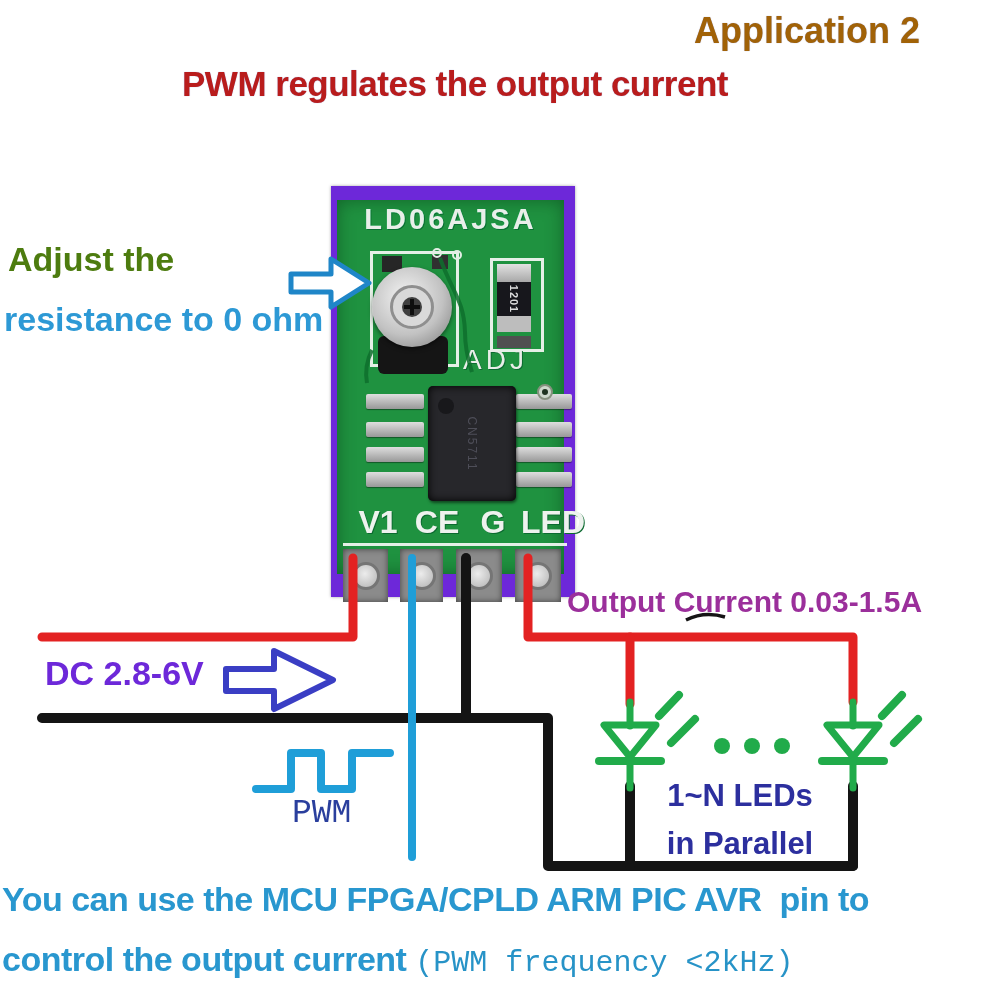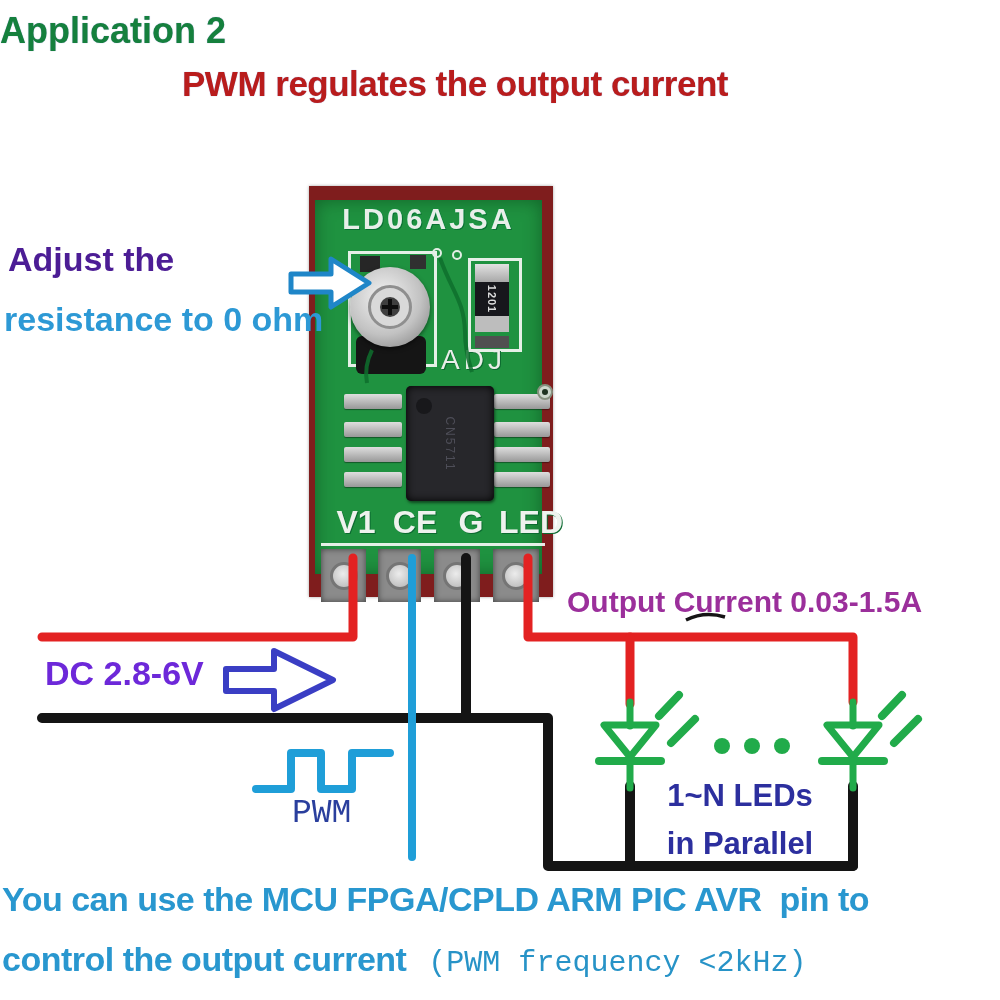--- a/index.html
+++ b/index.html
@@ -1,37 +1,37 @@
 <!DOCTYPE html>
 <html><head>
 <meta charset="utf-8">
 <style>
   html,body{margin:0;padding:0;background:#ffffff;}
   .canvas{position:relative;width:1000px;height:1000px;background:#ffffff;overflow:hidden;
           font-family:"Liberation Sans",sans-serif;}
   .abs{position:absolute;}
   
-  .title1{left:0;top:10px;width:920px;text-align:left;font-size:36px;font-weight:bold;
-          color:#15803d;text-shadow:0 0 1px #9aa0d6;}
+  .title1{left:0;top:10px;width:920px;text-align:right;font-size:36px;font-weight:bold;
+          color:#a16207;text-shadow:0 0 1px #9aa0d6;}
   .title2{left:0;top:64px;width:910px;text-align:center;font-size:35px;font-weight:bold;
           color:#b91c1c;letter-spacing:-0.5px;text-shadow:0 0 1px #9aa0d6;}
   
-  .adjust1{left:8px;top:240px;font-size:34px;font-weight:bold;color:#4c1d95;}
+  .adjust1{left:8px;top:240px;font-size:34px;font-weight:bold;color:#4d7c0f;}
   .adjust2{left:4px;top:300px;font-size:34px;font-weight:bold;color:#2d99d5;}
   .outcur {left:567px;top:585px;font-size:30px;font-weight:bold;color:#9b2f9b;}
   .dclab  {left:45px;top:654px;font-size:34px;font-weight:bold;color:#6d28d9;}
   .pwmlab {left:284px;top:795px;font-size:33px;font-family:"Liberation Mono",monospace;color:#2a3f9d;margin-left:8px;}
   .leds1  {left:640px;top:778px;width:200px;text-align:center;font-size:31px;font-weight:bold;color:#2c2f9e;}
   .leds2  {left:640px;top:826px;width:200px;text-align:center;font-size:31px;font-weight:bold;color:#2c2f9e;}
   .bot1   {left:2px;top:880px;font-size:34px;font-weight:bold;color:#2997cf;white-space:pre;letter-spacing:-0.5px;}
   .bot2   {left:2px;top:940px;white-space:pre;}
   .bot2 .b{font-size:34px;font-weight:bold;color:#2997cf;letter-spacing:-0.5px;}
-  .bot2 .m{font-size:30px;font-family:"Liberation Mono",monospace;color:#2793c7;margin-left:13px;}
+  .bot2 .m{font-size:30px;font-family:"Liberation Mono",monospace;color:#2793c7;}
   
-  .photo{left:309px;top:186px;width:244px;height:411px;background:#7f1d1d;z-index:1;
+  .photo{left:331px;top:186px;width:244px;height:411px;background:#6d28d9;z-index:1;
          box-shadow:0 0 3px rgba(0,0,0,.35);}
   .pcb{position:absolute;left:6px;top:14px;width:227px;height:374px;background:#1f9240;
        box-shadow:inset 0 0 18px rgba(0,40,10,.45);}
   .silktitle{position:absolute;left:0;top:3px;width:227px;text-align:center;font-size:29px;
        font-weight:bold;letter-spacing:3px;color:#e9eee9;text-shadow:0 0 1px #0a5, 1px 1px 0 #0c6a30;}
   .potline{position:absolute;left:33px;top:51px;width:83px;height:110px;border:3px solid rgba(240,246,240,.95);}
   .pottab1{position:absolute;left:45px;top:56px;width:20px;height:16px;background:#262626;}
   .pottab2{position:absolute;left:95px;top:55px;width:16px;height:14px;background:#303030;}
   .potbase{position:absolute;left:41px;top:136px;width:70px;height:38px;background:#151515;border-radius:6px;}
   .potbody{position:absolute;left:35px;top:67px;width:80px;height:80px;border-radius:50%;

